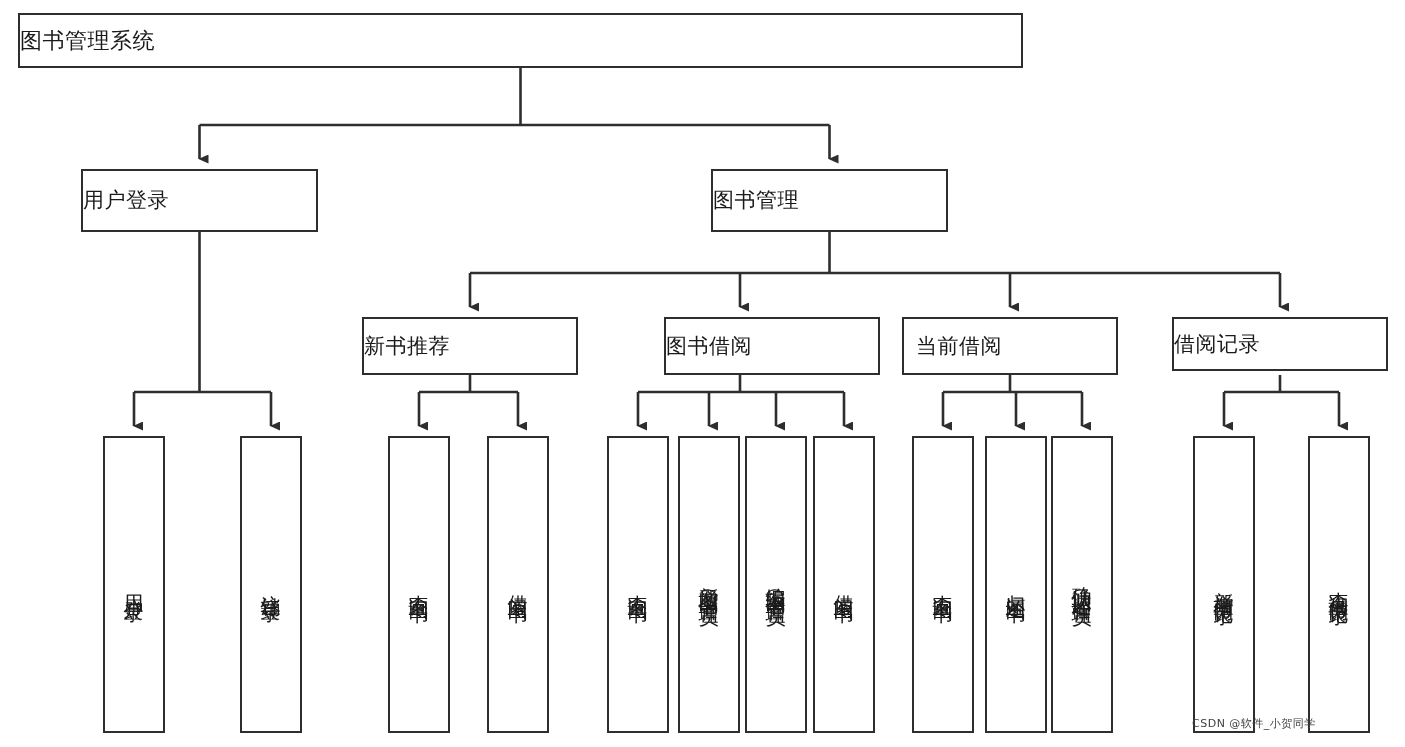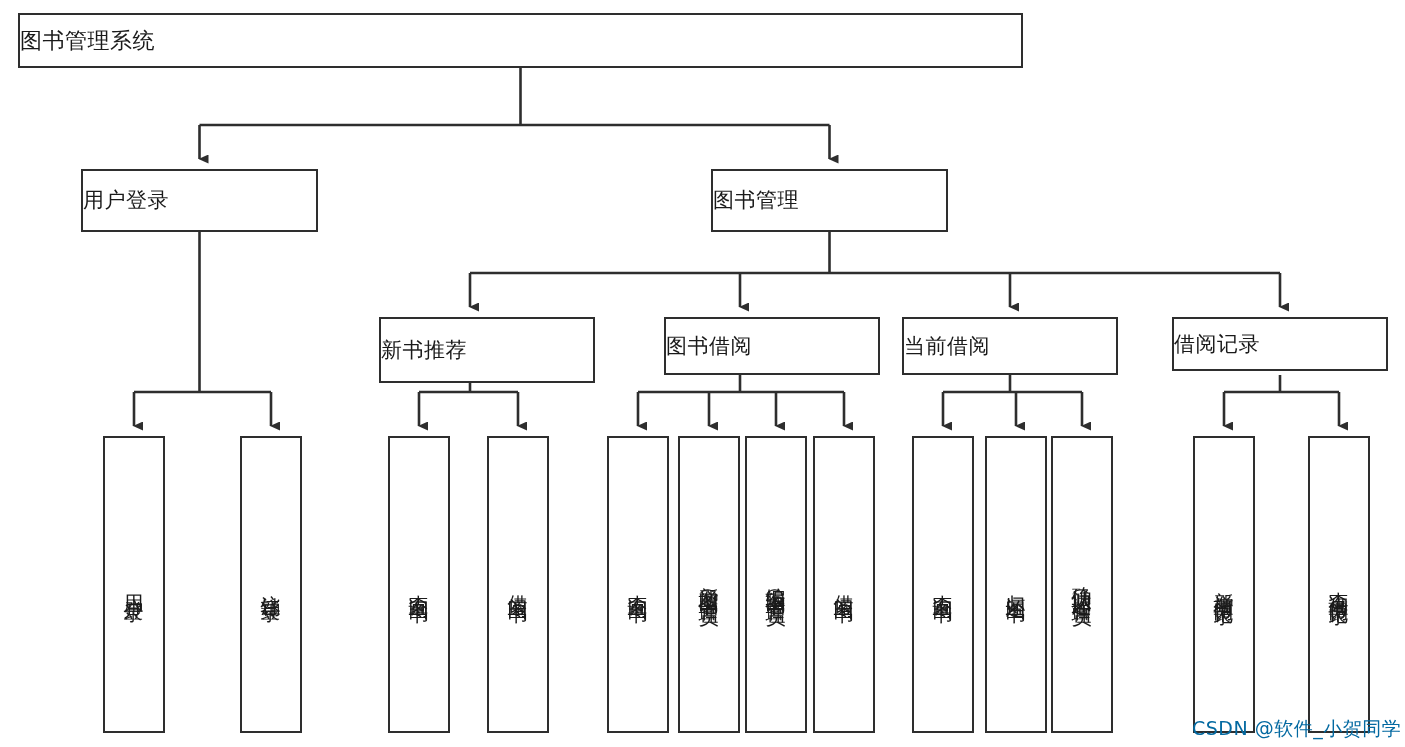--- a/index.html
+++ b/index.html
@@ -59,22 +59,22 @@
   .node.vert .node-label {
     writing-mode: vertical-rl;
     text-orientation: upright;
     font-size: 20px;
     line-height: 1.0;
     letter-spacing: 3px;
     white-space: nowrap;
   }
   .watermark {
     position: absolute;
-    font-size: 19px;
-    color: #0369a1;
+    font-size: 11px;
+    color: #404040;
     white-space: nowrap;
     z-index: 3;
     letter-spacing: 0.5px;
   }
 </style>
 </head>
 <body>
 
 <div id="canvas">
 
@@ -124,27 +124,27 @@
   <div id="nodes">
       <div class="node horiz root" style="left: 18px; top: 13px; width: 1005px; height: 55px;">
         <span class="node-label">图书管理系统</span>
       </div>
       <div class="node horiz" style="left: 81px; top: 169px; width: 237px; height: 63px;">
         <span class="node-label">用户登录</span>
       </div>
       <div class="node horiz" style="left: 711px; top: 169px; width: 237px; height: 63px;">
         <span class="node-label">图书管理</span>
       </div>
-      <div class="node horiz" style="left: 379px; top: 317px; width: 216px; height: 66px;">
+      <div class="node horiz" style="left: 362px; top: 317px; width: 216px; height: 58px;">
         <span class="node-label">新书推荐</span>
       </div>
       <div class="node horiz" style="left: 664px; top: 317px; width: 216px; height: 58px;">
         <span class="node-label">图书借阅</span>
       </div>
-      <div class="node horiz" style="left: 902px; top: 317px; width: 216px; height: 58px;">
+      <div class="node horiz" style="left: 902px; top: 317px; width: 216px; height: 58px; padding-left: 12px;">
         <span class="node-label">当前借阅</span>
       </div>
       <div class="node horiz" style="left: 1172px; top: 317px; width: 216px; height: 54px;">
         <span class="node-label">借阅记录</span>
       </div>
       <div class="node vert" style="left: 103px; top: 436px; width: 62px; height: 297px;">
         <span class="node-label">用户登录</span>
       </div>
       <div class="node vert" style="left: 240px; top: 436px; width: 62px; height: 297px;">
         <span class="node-label">注销登录</span>

